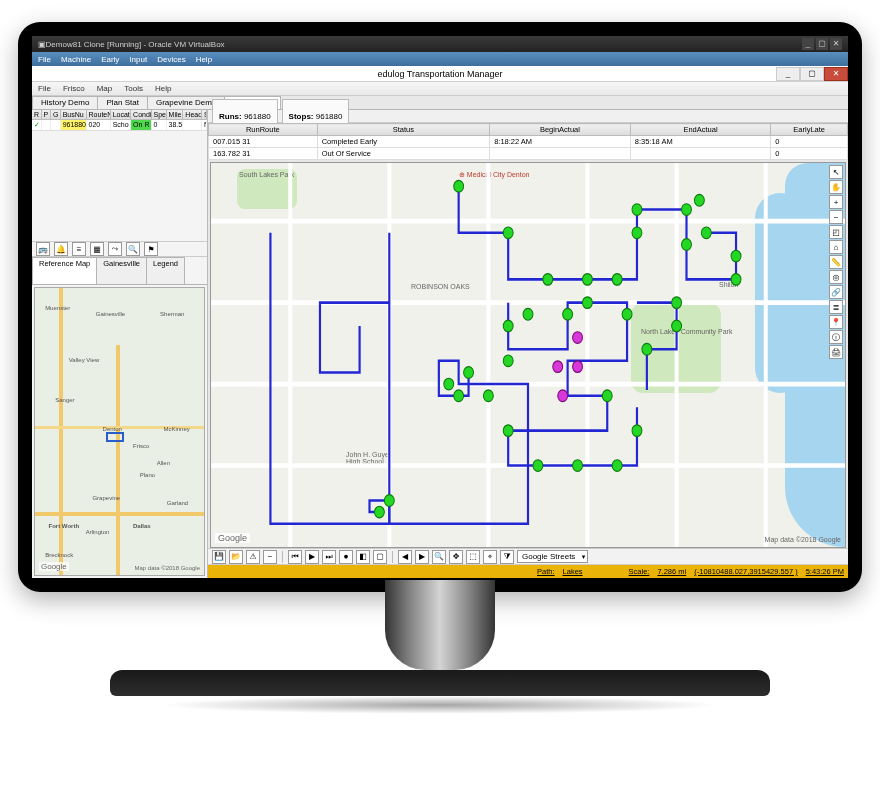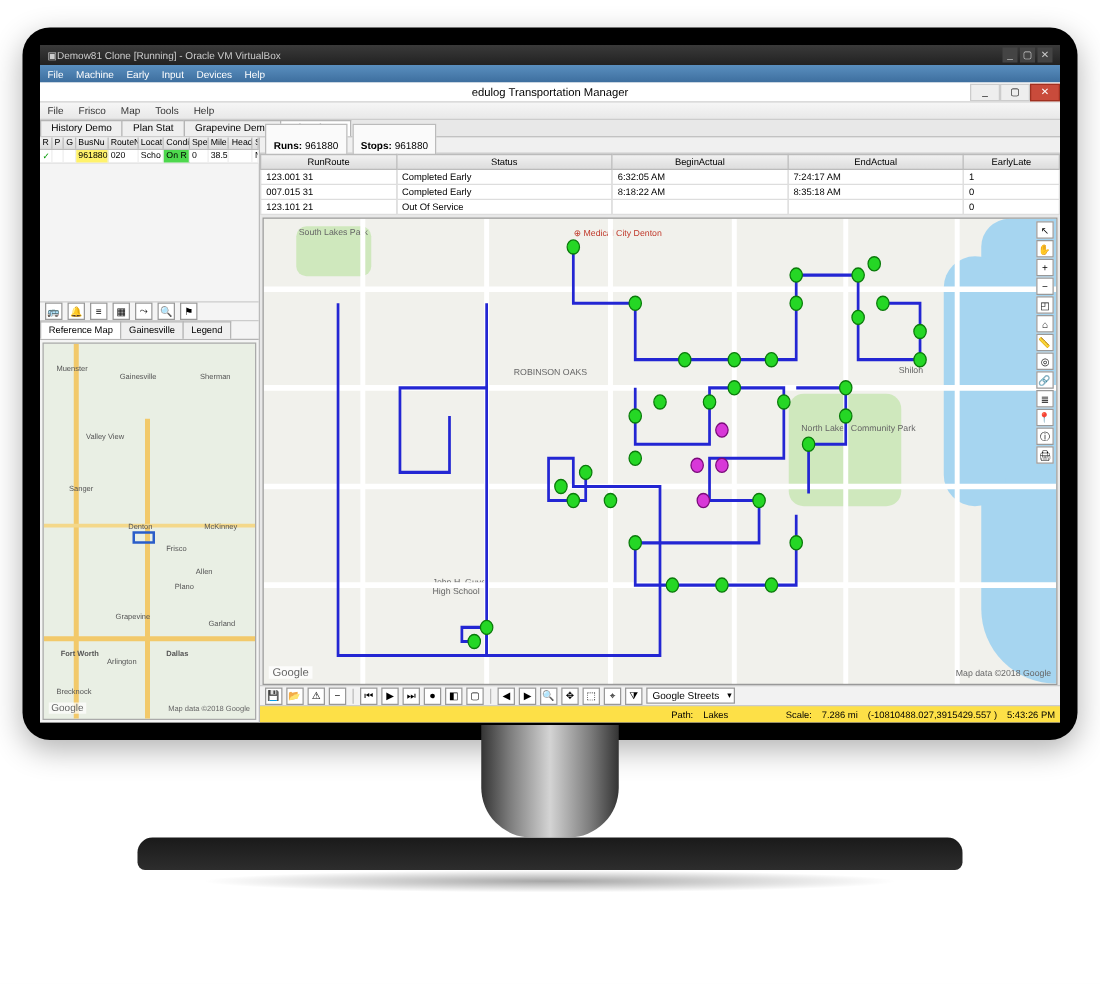--- a/index.html
+++ b/index.html
@@ -31,21 +31,21 @@
   .grid-hdr { display:flex; background: linear-gradient(#f0f0f0,#dcdcdc); border-bottom:1px solid #bbb; }
   .grid-hdr div { border-right:1px solid #bbb; padding:1px 2px; font-size:7px; white-space:nowrap; overflow:hidden; }
   .grid-row { display:flex; background:#fff; border-bottom:1px solid #ddd; }
   .grid-row div { border-right:1px solid #eee; padding:1px 2px; font-size:7px; white-space:nowrap; overflow:hidden; }
   .cell-green { background:#4dd84d; }
   .cell-yellow { background:#fff26b; }
   
   .left-tools { height:16px; display:flex; align-items:center; gap:4px; padding:0 4px; border-top:1px solid #ccc; border-bottom:1px solid #ccc; }
   .ticon { width:14px; height:14px; border:1px solid #999; background:#fff; display:flex; align-items:center; justify-content:center; font-size:8px; cursor:pointer;}
   
-  .subtabs { display:flex; height:15px; border-bottom:1px solid #b5b5b5; }
+  .subtabs { display:flex; height:28px; border-bottom:1px solid #b5b5b5; }
   .subtab { padding:0 6px; border:1px solid #b5b5b5; border-bottom:none; background:#efefef; font-size:7.5px; line-height:11px; margin-right:-1px; cursor:pointer;}
   .subtab.active { background:#fff; }
   
   .refmap { flex:1; position:relative; background:#e9efe4; border:1px solid #aaa; margin:2px; overflow:hidden; }
   .refmap-badge { position:absolute; left:4px; bottom:4px; font-size:8px; color:#666; background:rgba(255,255,255,.7); padding:0 2px;}
   .refmap-copy { position:absolute; right:4px; bottom:4px; font-size:6px; color:#666; }
   .refmap .road { position:absolute; background:#f2c96a; }
   .refmap .city { position:absolute; font-size:6px; color:#555; }
   .refmap .refbox { position:absolute; border:2px solid #2a5dc9; }
   
@@ -67,21 +67,21 @@
   .map-copy { position:absolute; right:4px; bottom:4px; font-size:7px; color:#666;}
   .map-poi { position:absolute; font-size:7px; color:#c0392b; }
   .side-tools { position:absolute; right:2px; top:2px; width:14px; display:flex; flex-direction:column; gap:1px;}
   .side-tools .ticon { width:14px; height:14px; }
   
   .map-toolbar { height:16px; display:flex; align-items:center; gap:3px; padding:0 4px; border-top:1px solid #ccc; background:#f2f2f2; flex-wrap:nowrap;}
   .map-toolbar .sep { width:1px; height:12px; background:#bbb; margin:0 2px;}
   .combo { border:1px solid #999; background:#fff; font-size:8px; padding:0 12px 0 4px; position:relative; height:13px; line-height:11px;}
   .combo::after { content:"▾"; position:absolute; right:2px; top:0; font-size:7px;}
   
-  .statusbar { height:14px; border-top:1px solid #ccc; display:flex; align-items:center; font-size:7.5px; background:#fde047; padding:0 4px; gap:8px;}
+  .statusbar { height:14px; border-top:1px solid #ccc; display:flex; align-items:center; font-size:7.5px; background:#eab308; padding:0 4px; gap:8px;text-decoration:underline;}
   .statusbar .grow { flex:1; }
   
   .stand-neck { position:absolute; left:calc(50% - 55px); top:580px; width:110px; height:90px; background: linear-gradient(90deg,#343434 0%,#7a7a7a 20%,#d4d4d4 50%,#7a7a7a 80%,#343434 100%); border-radius:0 0 40px 40px; z-index:1;}
   .stand-base { position:absolute; left:calc(50% - 330px); top:640px; width:660px; height:110px; z-index:0;}
   .stand-base::before { content:""; position:absolute; left:0; right:0; top:30px; height:26px; background: linear-gradient(#1a1a1a,#2d2d2d); border-radius:12px 12px 6px 6px; }
   .stand-base::after { content:""; position:absolute; left:50px; right:50px; top:56px; height:18px; background: radial-gradient(ellipse at center, rgba(0,0,0,.35) 0%, rgba(0,0,0,0) 70%); }
 </style>
 </head>
 <body>
 
@@ -222,35 +222,28 @@
               <tr>
           <th>RunRoute</th>
           <th>Status</th>
           <th>BeginActual</th>
           <th>EndActual</th>
           <th>EarlyLate</th>
         </tr>
             </thead>
         <tbody id="runs-body">
               <tr>
-                <td>123.001   31</td>
-                <td>Completed Early</td>
-                <td>6:32:05 AM</td>
-                <td>7:24:17 AM</td>
-                <td>1</td>
-              </tr>
-              <tr>
                 <td>007.015   31</td>
                 <td>Completed Early</td>
                 <td>8:18:22 AM</td>
                 <td>8:35:18 AM</td>
                 <td>0</td>
               </tr>
               <tr>
-                <td>123.101   21</td>
+                <td>163.782   31</td>
                 <td>Out Of Service</td>
                 <td></td>
                 <td></td>
                 <td>0</td>
               </tr>
             </tbody>
       </table>
 
       <div class="maparea">
         <div class="water" style="right:0;top:0;width:60px;height:100%;border-radius:30px 0 0 80px"></div>

